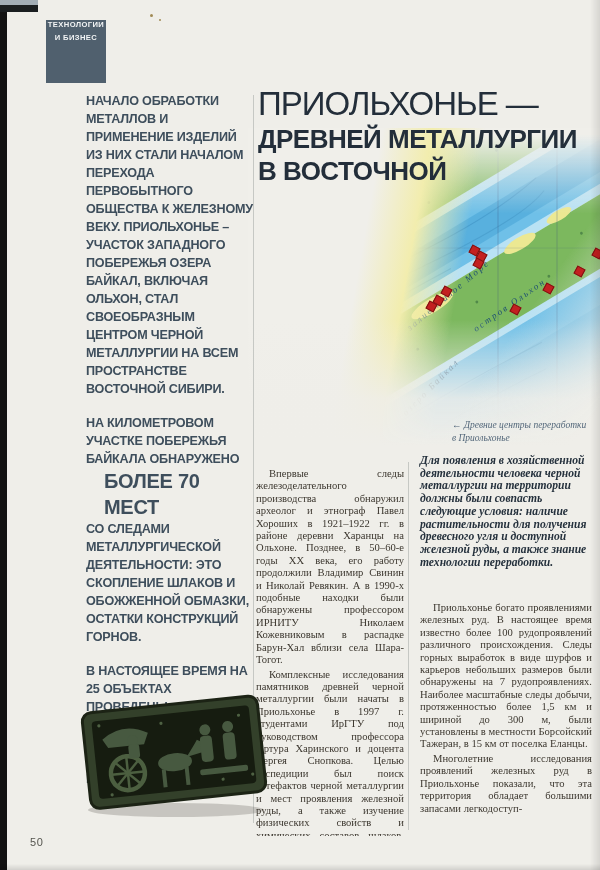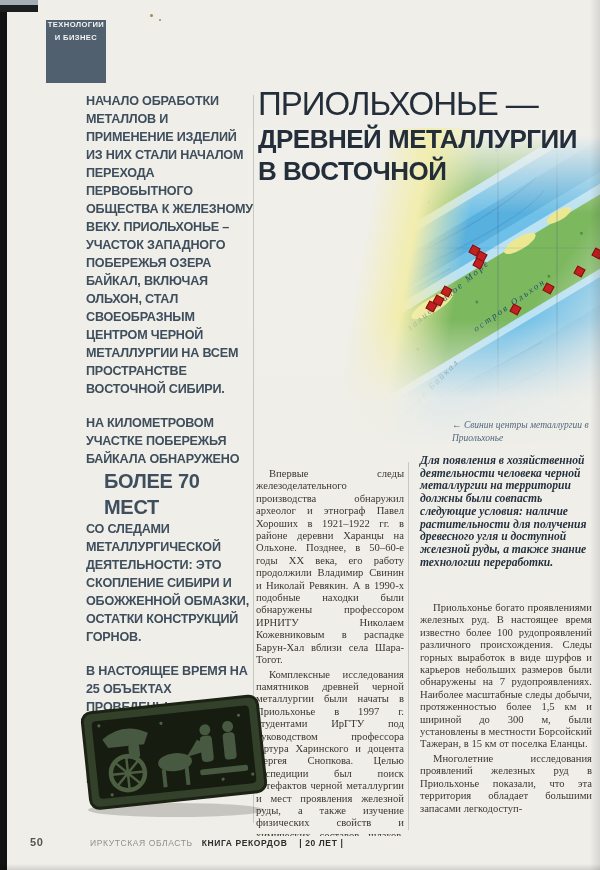--- a/index.html
+++ b/index.html
@@ -64,21 +64,21 @@
   .col1{left:256px;top:468px;width:148px;height:368px;overflow:hidden;}
   .col2{left:420px;top:602px;width:172px;height:226px;overflow:hidden;}
   .bodycol p{margin:0;text-indent:13px;}
   .bodycol p + p{margin-top:2px;}
 
   
   .artifact{position:absolute;left:72px;top:688px;width:208px;height:136px;z-index:8;}
 
   
   .footer{position:absolute;left:0;top:836px;width:600px;height:16px;z-index:6;font-size:8.5px;letter-spacing:.6px;}
-  .pagenum{position:absolute;left:30px;top:0;font-size:11px;font-weight:700;color:#55554f;}
+  .pagenum{position:absolute;left:30px;top:0;font-size:11px;font-weight:400;color:#55554f;}
   .fline{position:absolute;left:90px;top:2px;white-space:nowrap;}
   .f-region{color:#91918c;font-weight:400;}
   .f-book{color:#2e2e2c;font-weight:700;}
   .f-years{color:#2e2e2c;font-weight:700;}
 </style>
 </head>
 <body>
 
 <div class="page"></div>
 <div class="speck" style="left:150px;top:14px;width:3px;height:3px;"></div>
@@ -87,21 +87,21 @@
 <div class="badge">
   <span>ТЕХНОЛОГИИ</span>
   <span>И БИЗНЕС</span>
 </div>
 
 <div class="sidebar">
   <div class="para">НАЧАЛО ОБРАБОТКИ МЕТАЛЛОВ И ПРИМЕНЕНИЕ ИЗДЕЛИЙ ИЗ НИХ СТАЛИ НАЧАЛОМ ПЕРЕХОДА ПЕРВОБЫТНОГО ОБЩЕСТВА К ЖЕЛЕЗНОМУ ВЕКУ. ПРИОЛЬХОНЬЕ – УЧАСТОК ЗАПАДНОГО ПОБЕРЕЖЬЯ ОЗЕРА БАЙКАЛ, ВКЛЮЧАЯ ОЛЬХОН, СТАЛ СВОЕОБРАЗНЫМ ЦЕНТРОМ ЧЕРНОЙ МЕТАЛЛУРГИИ НА ВСЕМ ПРОСТРАНСТВЕ ВОСТОЧНОЙ СИБИРИ.</div>
   <div class="para">
     <div>НА КИЛОМЕТРОВОМ УЧАСТКЕ ПОБЕРЕЖЬЯ БАЙКАЛА ОБНАРУЖЕНО</div>
     <div class="big">БОЛЕЕ 70 МЕСТ</div>
-    <div>СО СЛЕДАМИ МЕТАЛЛУРГИЧЕСКОЙ ДЕЯТЕЛЬНОСТИ: ЭТО СКОПЛЕНИЕ СИБИРИ И ОБОЖЖЕННОЙ ОБМАЗКИ, ОСТАТКИ КОНСТРУКЦИЙ ГОРНОВ.</div>
+    <div>СО СЛЕДАМИ МЕТАЛЛУРГИЧЕСКОЙ ДЕЯТЕЛЬНОСТИ: ЭТО СКОПЛЕНИЕ ШЛАКОВ И ОБОЖЖЕННОЙ ОБМАЗКИ, ОСТАТКИ КОНСТРУКЦИЙ ГОРНОВ.</div>
   </div>
   <div class="para">В НАСТОЯЩЕЕ ВРЕМЯ НА 25 ОБЪЕКТАХ ПРОВЕДЕНЫ ГЕОФИЗИЧЕСКИЕ ИССЛЕДОВАНИЯ И НА 8 – АРХЕОЛОГИЧЕСКИЕ РАСКОПКИ.</div>
 </div>
 
 <div class="rule rule1"></div>
 <div class="rule rule2"></div>
 
 <div class="map">
   <svg viewBox="0 0 352 330" width="352" height="330">
     <g transform="rotate(-31 175 162)">
@@ -168,21 +168,21 @@
       <div class="marker" style="left: 179px; top: 174px; background: rgb(195, 32, 32);"></div>
     </div>
 </div>
 
 <div class="headline">
   <div class="l1">ПРИОЛЬХОНЬЕ —</div>
   <div class="ln">ДРЕВНЕЙ МЕТАЛЛУРГИИ</div>
   <div class="ln">В ВОСТОЧНОЙ</div>
 </div>
 
-<div class="caption">← Свинин центры металлургии в Приольхонье</div>
+<div class="caption">← Древние центры переработки в Приольхонье</div>
 
 <div class="lead">Для появления в хозяйственной деятельности человека черной металлургии на территории должны были совпасть следующие условия: наличие растительности для получения древесного угля и доступной железной руды, а также знание технологии переработки.</div>
 
 <div class="bodycol col1">
   <p>Впервые следы железоделательного производства обнаружил археолог и этнограф Павел Хороших в 1921–1922 гг. в районе деревни Харанцы на Ольхоне. Позднее, в 50–60-е годы XX века, его работу продолжили Владимир Свинин и Николай Ревякин. А в 1990-х подобные находки были обнаружены профессором ИРНИТУ Николаем Кожевниковым в распадке Барун-Хал вблизи села Шара-Тогот.</p>
   <p>Комплексные исследования памятников древней черной металлургии были начаты в Приольхонье в 1997 г. студентами ИрГТУ под руководством профессора Артура Харинского и доцента Сергея Снопкова. Целью экспедиции был поиск артефактов черной металлургии и мест проявления железной руды, а также изучение физических свойств и химических составов шлаков, обмазки горнов и руд, ведение археологических раскопок.</p>
 </div>
 <div class="bodycol col2">
   <p>Приольхонье богато проявлениями железных руд. В настоящее время известно более 100 рудопроявлений различного происхождения. Следы горных выработок в виде шурфов и карьеров небольших размеров были обнаружены на 7 рудопроявлениях. Наиболее масштабные следы добычи, протяженностью более 1,5 км и шириной до 300 м, были установлены в местности Борсойский Тажеран, в 15 км от поселка Еланцы.</p>
   <p>Многолетние исследования проявлений железных руд в Приольхонье показали, что эта территория обладает большими запасами легкодоступ-</p>
@@ -220,26 +220,19 @@
         <circle cx="92" cy="34" r="1.6"></circle>
           <circle cx="148" cy="96" r="1.6"></circle>
           <circle cx="36" cy="100" r="1.6"></circle>
       </g>
     </g>
   </svg>
 </div>
 
 <div class="footer">
   <span class="pagenum">50</span>
-  <span class="fline">
-    <span class="f-region">ИРКУТСКАЯ ОБЛАСТЬ</span>
-    <span>&nbsp;</span>
-    <span class="f-book">КНИГА РЕКОРДОВ</span>
-    <span>&nbsp;&nbsp;</span>
-    <span class="f-years">| 20 ЛЕТ |</span>
-  </span>
 </div>
 
 <div class="edge-left"></div>
 <div class="edge-corner-gray"></div>
 <div class="edge-corner-dark"></div>
 <div class="edge-right"></div>
 <div class="edge-bottom"></div>
 
 </body></html>

